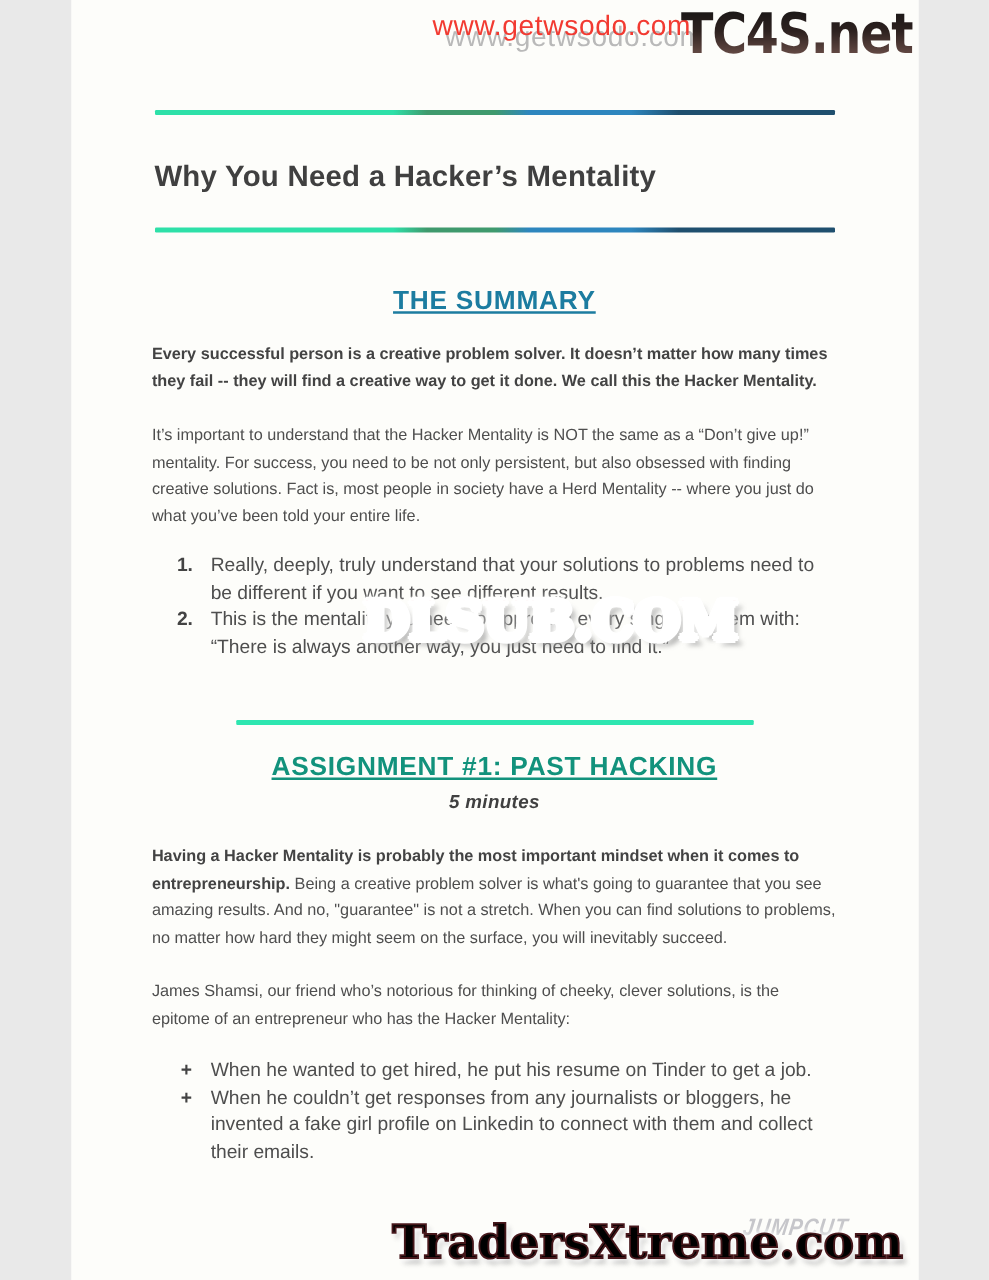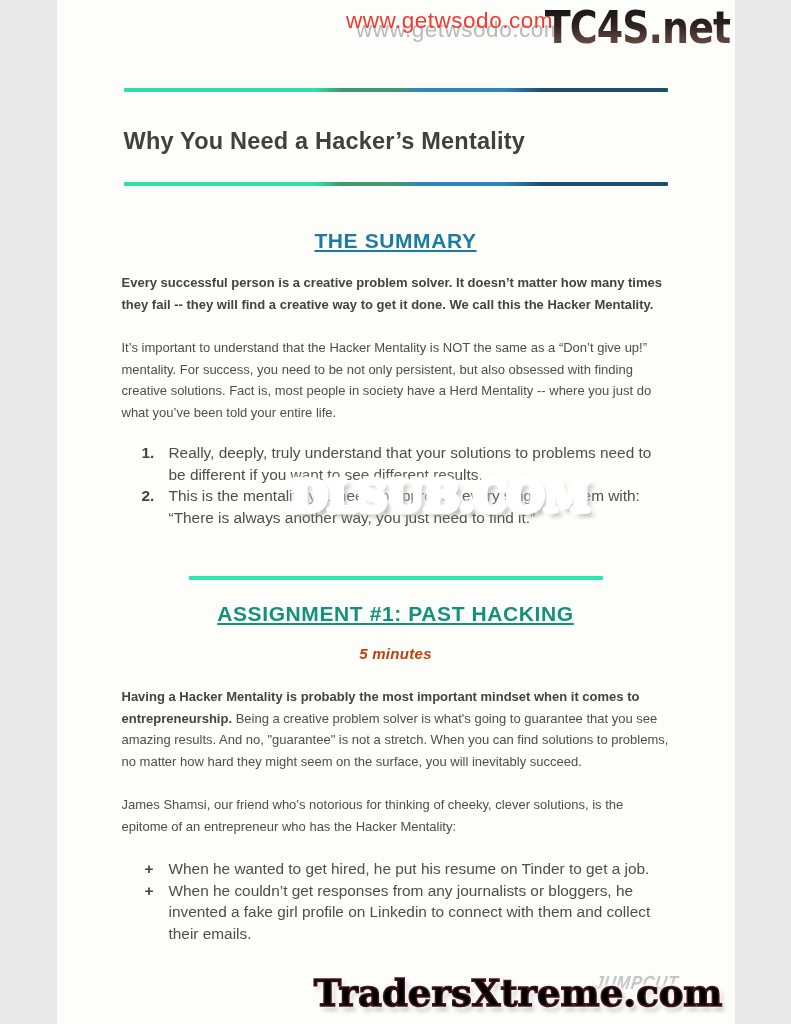--- a/index.html
+++ b/index.html
@@ -49,23 +49,23 @@
     font-size:23.5px;line-height:32px;font-weight:700;
     color:#404040;letter-spacing:0.2px;
   }
   h2{
     margin:0;text-align:center;
     font-size:21px;line-height:28px;font-weight:800;letter-spacing:0.6px;text-decoration:underline;
   }
   .h-summary{color:#1c7ca0;margin-top:41px;}
   .h-assignment{color:#12927c;margin-top:20px;}
   .duration{
-    margin-top:16px;text-align:center;
+    margin-top:4px;text-align:center;
     font-size:15px;line-height:20px;font-weight:700;font-style:italic;
-    color:#c2410c;letter-spacing:0.3px;
+    color:#404040;letter-spacing:0.3px;
   }
   
   .content{padding:0 65px;}
   .content p{
     margin:22px 0 0;
     font-size:13px;line-height:21.5px;color:#4e4e4e;
   }
   .content p.lead, .b{font-weight:700;color:#434343;}
   .content p.first{margin-top:17px;}
   .content p.intro{margin-top:22px;}

